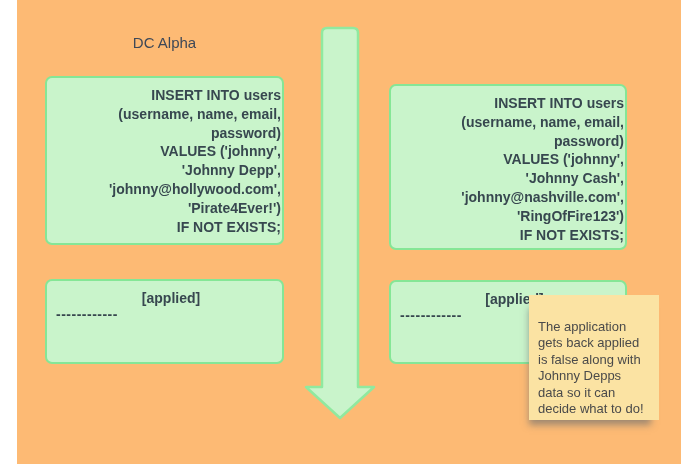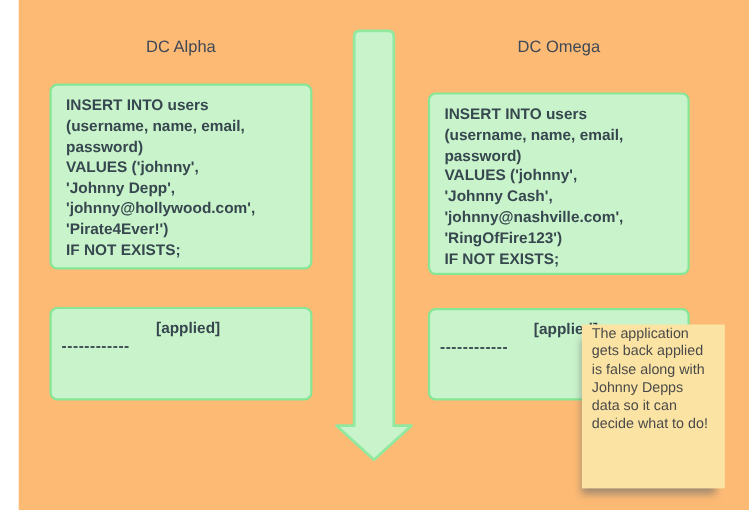--- a/index.html
+++ b/index.html
@@ -19,42 +19,41 @@
     stroke-width:2.5;stroke-linejoin:round;
   }
   .box{
     position:absolute;background:var(--box_fill);
     border:2px solid var(--box_border);border-radius:7px;
     box-sizing:border-box;color:var(--query_text);
     font-weight:bold;font-size:14px;z-index:2;
   }
   .sql-alpha{left:28px;top:76px;width:239px;height:169px;}
   .sql-omega{left:372px;top:84px;width:238px;height:166px;}
-  .query{padding:8px 13px;line-height:18.8px;white-space:pre-line;}
+  .query{padding:8px 1px;line-height:18.8px;white-space:pre-line;text-align:right;}
   .res-alpha{left:28px;top:279px;width:239px;height:85px;}
   .res-omega{left:372px;top:280px;width:238px;height:84px;}
   .res-header{padding:8px 9px 0 22px;line-height:19px;text-align:center;}
   .res-divider{padding:0 9px;line-height:13px;letter-spacing:0.5px;}
   .res-value{padding:3px 9px 0 23px;line-height:19px;}
   .note{
-    position:absolute;left:512px;top:295px;width:130px;height:149px;
+    position:absolute;left:512px;top:295px;width:130px;height:125px;
     background:var(--note_fill);color:var(--note_text);
-    font-size:13px;line-height:16.4px;padding:0 6px 7px 9px;
+    font-size:13px;line-height:16.4px;padding:24px 6px 7px 9px;
     box-sizing:border-box;white-space:pre-line;z-index:5;
     box-shadow:-4px 9px 7px -4px rgba(110,110,110,0.65);
   }
 </style>
 </head>
 <body>
 
 <div class="canvas">
 
   <div class="col-title t-alpha">DC Alpha</div>
 
-  <div class="col-title t-omega">DC Omega</div>
 
   <svg class="arrow" viewBox="0 0 76 398" aria-hidden="true">
     <path d="M20,8 Q20,3 25,3 L51,3 Q56,3 56,8 L56,362 L72,362 L38,393 L4,362 L20,362 Z"></path>
   </svg>
 
   <div class="box sql-alpha">
     <div class="query">INSERT INTO users
 (username, name, email,
 password)
 VALUES ('johnny',

